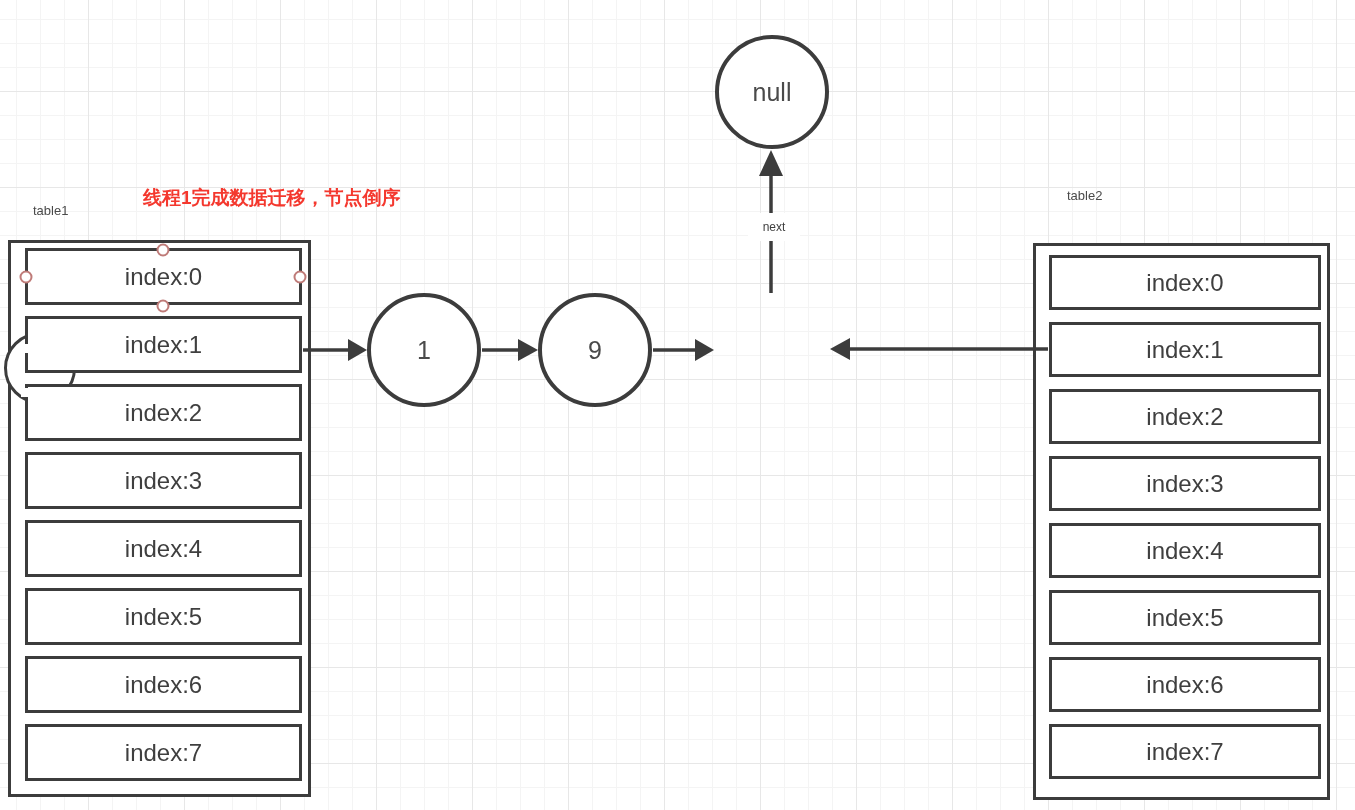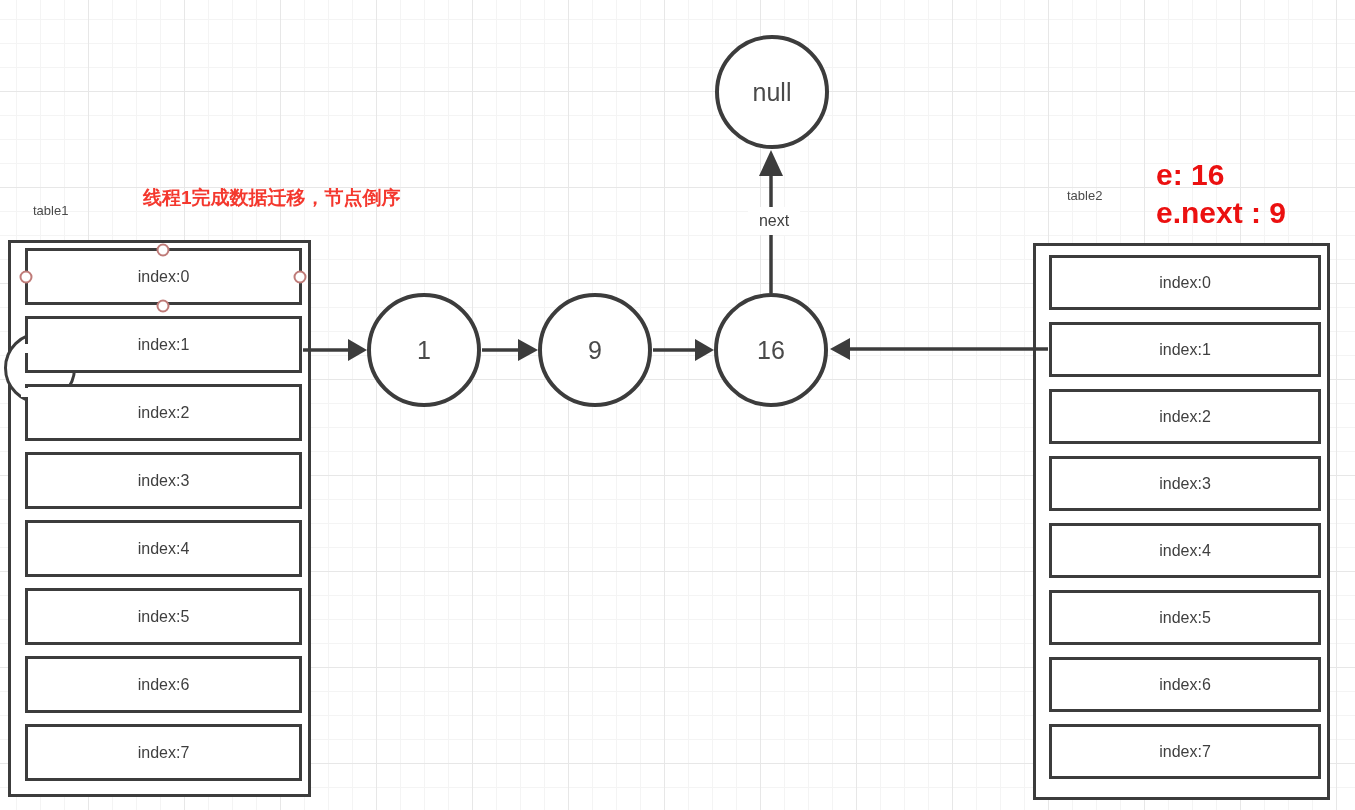--- a/index.html
+++ b/index.html
@@ -21,32 +21,32 @@
   .vars-red{font-size:30px;font-weight:bold;color:#eb1010;line-height:38px;white-space:nowrap;}
   .htable{
     box-sizing:border-box;background:#fff;border:3px solid #3c3c3c;
     display:flex;flex-direction:column;
   }
   #table1{left:8px;top:240px;width:303px;height:557px;padding:5px 6px 0 14px;gap:11px;}
   #table2{left:1033px;top:243px;width:297px;height:557px;padding:9px 6px 0 13px;gap:12px;}
   .row{
     box-sizing:border-box;border:3px solid #3c3c3c;background:#fff;
     display:flex;align-items:center;justify-content:center;
-    font-size:16px;color:#3f3f3f;position:relative;z-index:3;flex:0 0 auto;
+    font-size:24px;color:#3f3f3f;position:relative;z-index:3;flex:0 0 auto;
   }
   #table1 .row{height:57px;}
   #table2 .row{height:55px;}
   .circle{
     box-sizing:border-box;border:4px solid #3c3c3c;border-radius:50%;background:#fff;
     width:114px;height:114px;display:flex;align-items:center;justify-content:center;
     font-size:25px;color:#4a4a4a;z-index:2;
   }
   .next-label{
-    left:748px;top:207px;width:52px;height:28px;background:#fff;z-index:4;
-    display:flex;align-items:center;justify-content:center;font-size:16px;color:#3f3f3f;
+    left:748px;top:213px;width:52px;height:28px;background:#fff;z-index:4;
+    display:flex;align-items:center;justify-content:center;font-size:12px;color:#3f3f3f;
   }
   .overlay{left:0;top:0;width:1355px;height:810px;z-index:3;pointer-events:none;}
   .handle{
     width:13px;height:13px;border-radius:50%;background:#fff;border:2px solid #bf7b78;
     box-sizing:border-box;z-index:6;transform:translate(-50%,-50%);
   }
   .edge-artifact{
     left:4px;top:332px;width:72px;height:72px;border-radius:50%;
     background:#fff;border:3px solid #3c3c3c;box-sizing:border-box;z-index:1;
   }
@@ -57,24 +57,20 @@
   }
 </style>
 </head>
 <body>
 
 <div class="canvas">
 
   <div class="abs table-label" style="left:33px;top:203px;">table1</div>
   <div class="abs table-label" style="left:1067px;top:188px;">table2</div>
   <div class="abs annot-red" style="left:143px;top:185px;">线程1完成数据迁移，节点倒序</div>
-  <div class="abs vars-red" style="left:1156px;top:156px;">
-    <div>e: 16</div>
-    <div>e.next : 9</div>
-  </div>
 
   <div class="abs edge-artifact"></div>
   <div class="abs nick" style="top:344px;"></div>
   <div class="abs nick" style="top:388px;"></div>
 
   <div class="abs htable" id="table1">
     <div class="row">index:0</div>
     <div class="row">index:1</div>
     <div class="row">index:2</div>
     <div class="row">index:3</div>
@@ -96,21 +92,20 @@
     <div class="row">index:3</div>
     <div class="row">index:4</div>
     <div class="row">index:5</div>
     <div class="row">index:6</div>
     <div class="row">index:7</div>
   </div>
 
   <div class="abs circle" style="left:715px;top:35px;">null</div>
   <div class="abs circle" style="left:367px;top:293px;">1</div>
   <div class="abs circle" style="left:538px;top:293px;">9</div>
-  <div class="abs circle" style="left:714px;top:293px;">16</div>
 
   <svg class="abs overlay" viewBox="0 0 1355 810" xmlns="http://www.w3.org/2000/svg">
     <g stroke="#3c3c3c" stroke-width="3.5" fill="#3c3c3c">
       <line x1="303" y1="350" x2="348" y2="350"></line>
       <polygon points="348,339 348,361 367,350" stroke="none"></polygon>
     </g>
     <g stroke="#3c3c3c" stroke-width="3.5" fill="#3c3c3c">
       <line x1="482" y1="350" x2="518" y2="350"></line>
       <polygon points="518,339 518,361 538,350" stroke="none"></polygon>
     </g>

